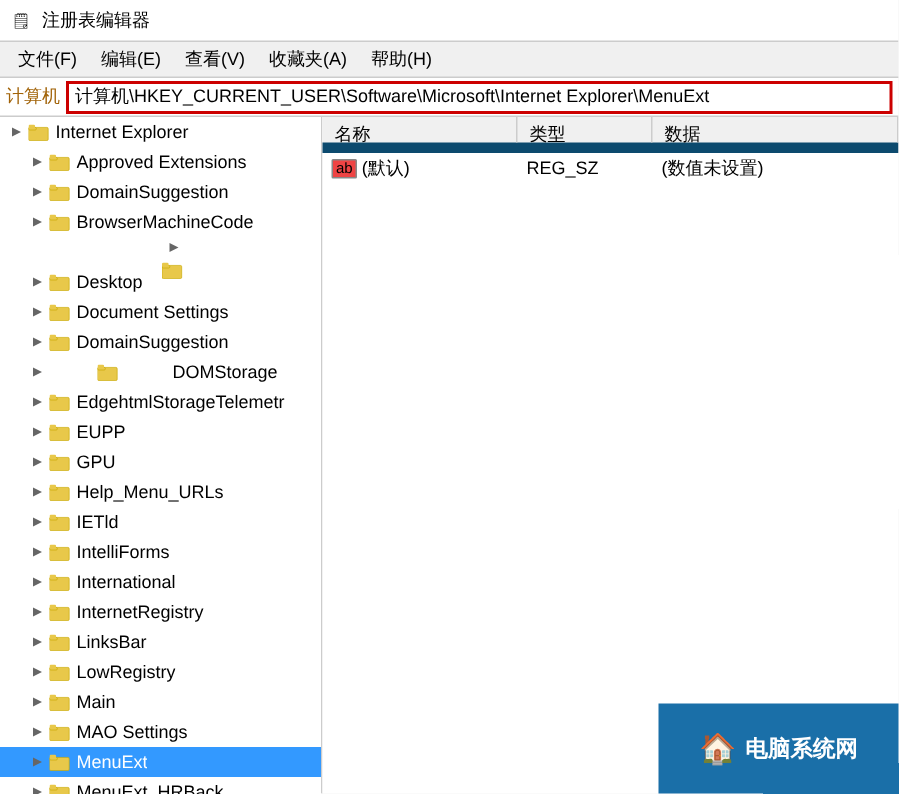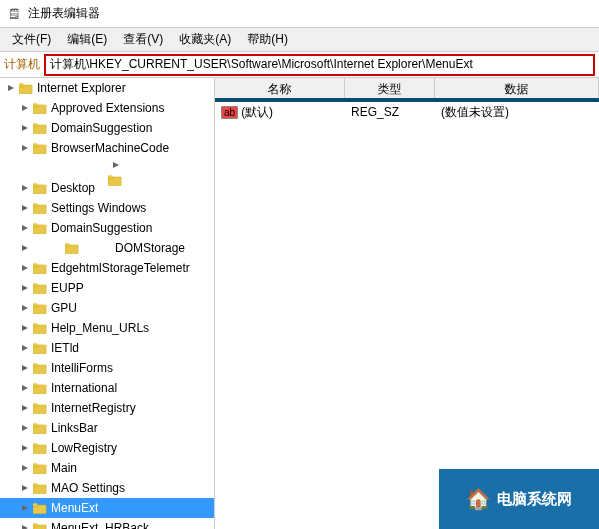--- a/index.html
+++ b/index.html
@@ -162,23 +162,22 @@
       flex: 1;
       display: flex;
       flex-direction: column;
       background: #fff;
     }
 
     
     .col-headers {
       display: flex;
       height: 24px;
-      border-bottom: 4px solid #0c4a6e;
+      border-bottom: 7px solid #0c4a6e;
       background: #f0f0f0;
-      text-align: center;
     }
     .col-header {
       padding: 3px 8px;
       font-size: 12px;
       border-right: 1px solid #ccc;
       color: #000;
       font-weight: normal;
     }
     .col-header-name { width: 130px; }
     .col-header-type { width: 90px; }
@@ -368,21 +367,21 @@
             <polygon points="1,1 7,4 1,7" fill="#666"></polygon>
           </svg>
         </span>
         <span class="folder-icon">
           <svg class="folder-svg" viewBox="0 0 16 13" width="16" height="13">
     <rect x="0" y="3" width="15" height="10" rx="1" fill="#e8c84a" stroke="#c8a800" stroke-width="0.5"></rect>
     <rect x="0" y="3" width="6" height="2" rx="1" fill="#e8c84a" stroke="#c8a800" stroke-width="0.5"></rect>
     <rect x="0" y="1" width="5" height="3" rx="1" fill="#e8c84a"></rect>
   </svg>
         </span>
-        <span class="tree-label">Settings Windows</span>
+        <span class="tree-label">Document Settings</span>
       </div>
       <div class="tree-item" style="padding-left: 18px;">
         <span class="tree-expand">
           <svg width="8" height="8" viewBox="0 0 8 8">
             <polygon points="1,1 7,4 1,7" fill="#666"></polygon>
           </svg>
         </span>
         <span class="folder-icon">
           <svg class="folder-svg" viewBox="0 0 16 13" width="16" height="13">
     <rect x="0" y="3" width="15" height="10" rx="1" fill="#e8c84a" stroke="#c8a800" stroke-width="0.5"></rect>

